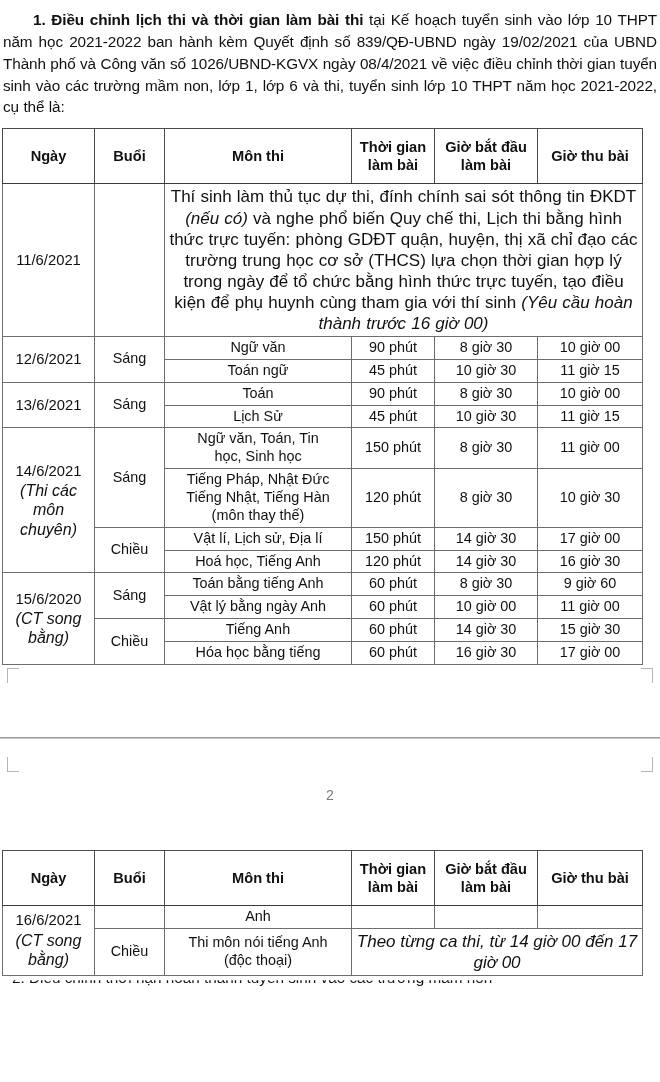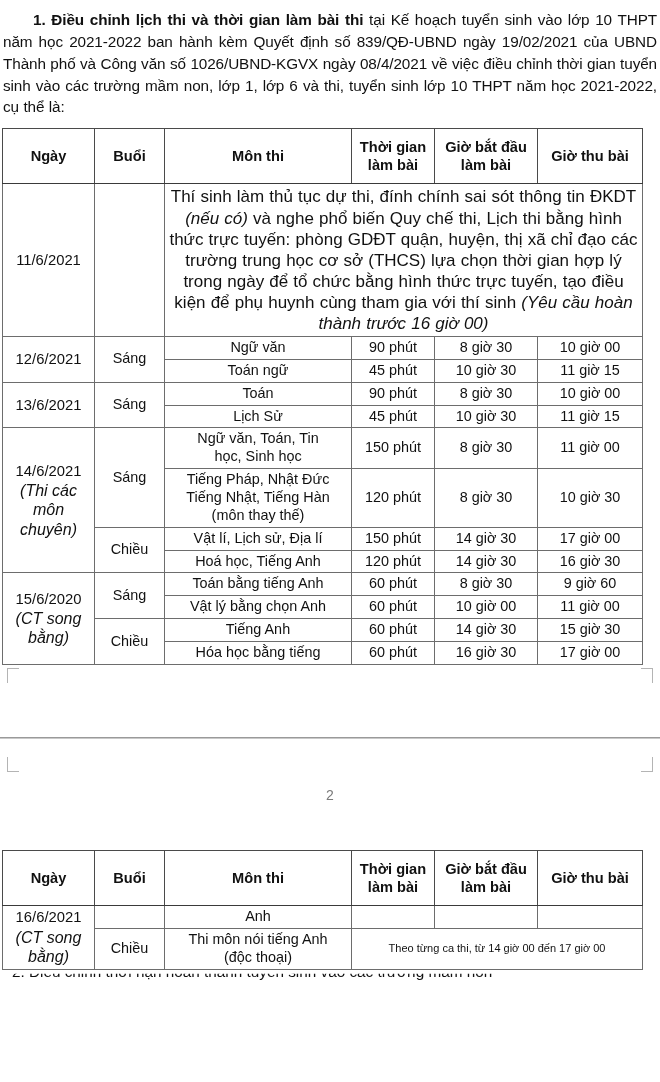--- a/index.html
+++ b/index.html
@@ -86,24 +86,25 @@
     text-justify: inter-word;
     padding: 4px 5px 5px 6px;
     font-size: 17px;
     line-height: 1.33;
     word-spacing: 0.4px;
   }
   td.notice i { font-style: italic; }
   td.mon-multi { line-height: 1.2; padding: 3px 2px; }
   td.mon-multi .it { display: block; }
   td.span-note {
+    font-style: italic;
     text-align: center;
     padding: 4px 6px;
     line-height: 1.3;
-    font-size: 11px;
+    font-size: 17px;
   }
   td.empty { }
 
   
   .page-gap {
     position: relative;
     height: 175px;
   }
   .sheet-rule {
     position: absolute;
@@ -244,21 +245,21 @@
 
       <tr>
         <td class="date-cell" rowspan="4"><span>15/6/2020</span><span class="sub">(CT song bằng)</span></td>
         <td rowspan="2">Sáng</td>
         <td>Toán bằng tiếng Anh</td>
         <td>60 phút</td>
         <td>8 giờ 30</td>
         <td>9 giờ 60</td>
       </tr>
       <tr>
-        <td>Vật lý bằng chọn Anh</td>
+        <td>Vật lý bằng ngày Anh</td>
         <td>60 phút</td>
         <td>10 giờ 00</td>
         <td>11 giờ 00</td>
       </tr>
       <tr>
         <td rowspan="2">Chiều</td>
         <td>Tiếng Anh</td>
         <td>60 phút</td>
         <td>14 giờ 30</td>
         <td>15 giờ 30</td>

